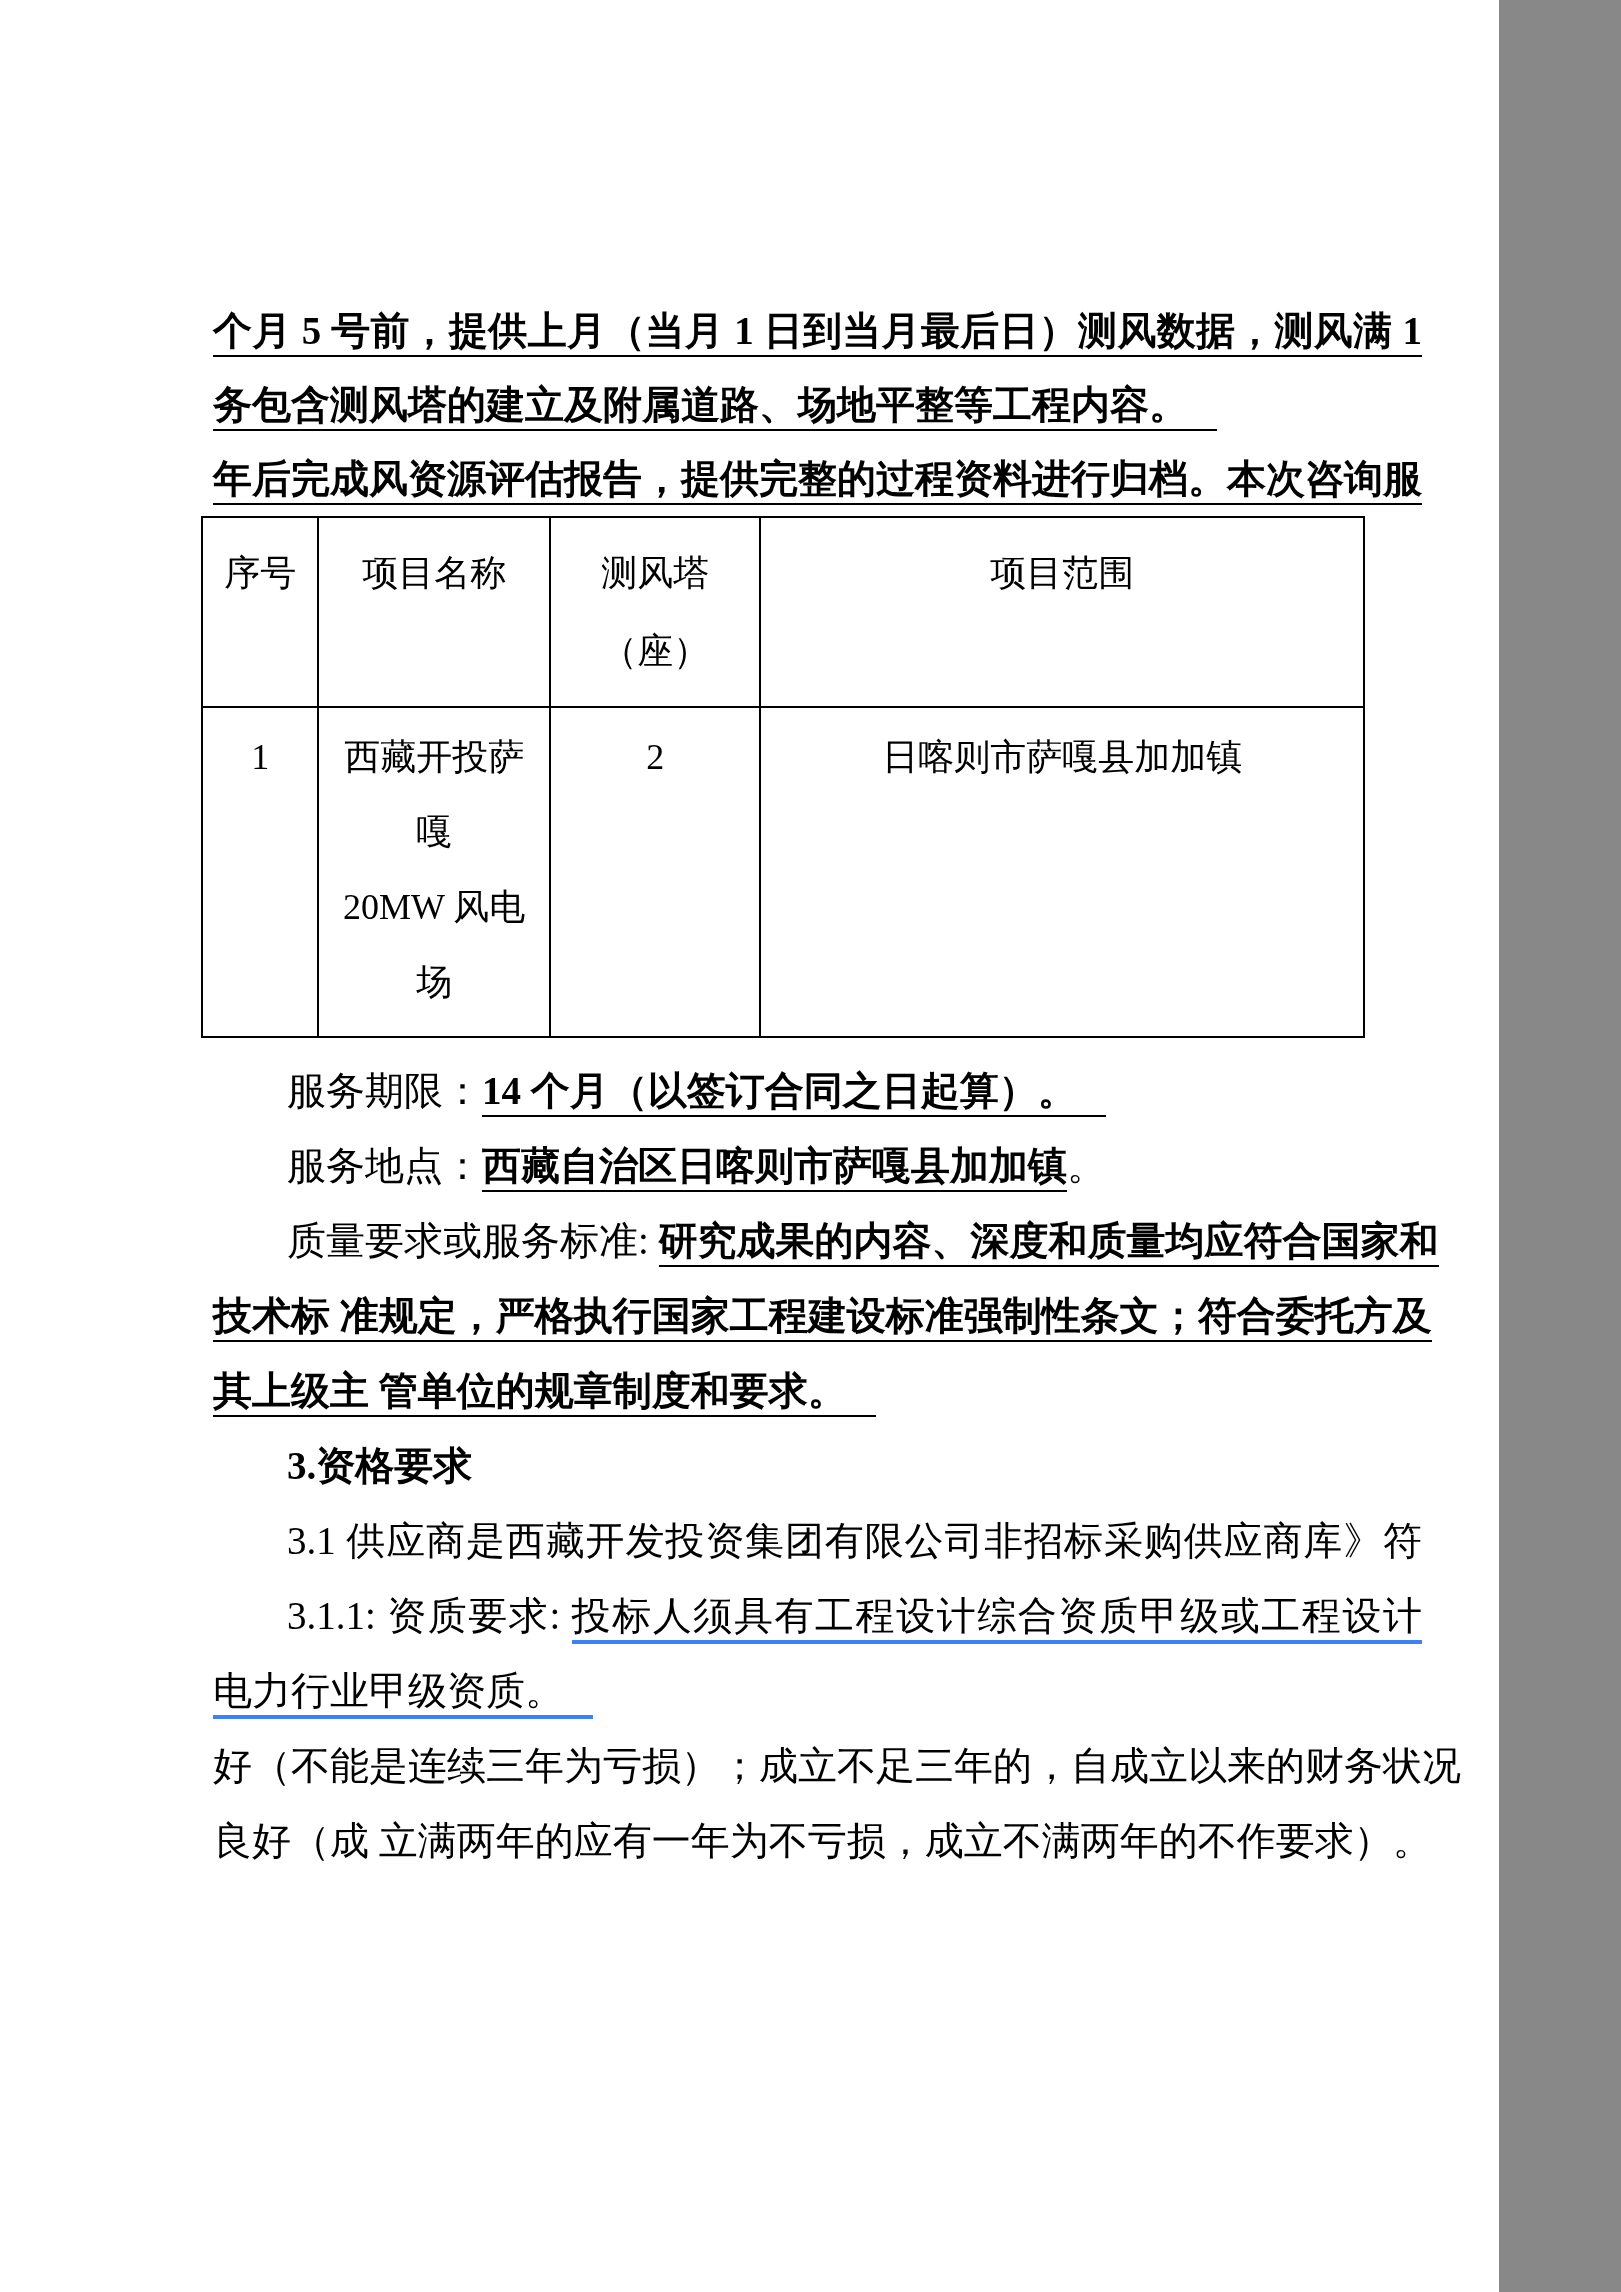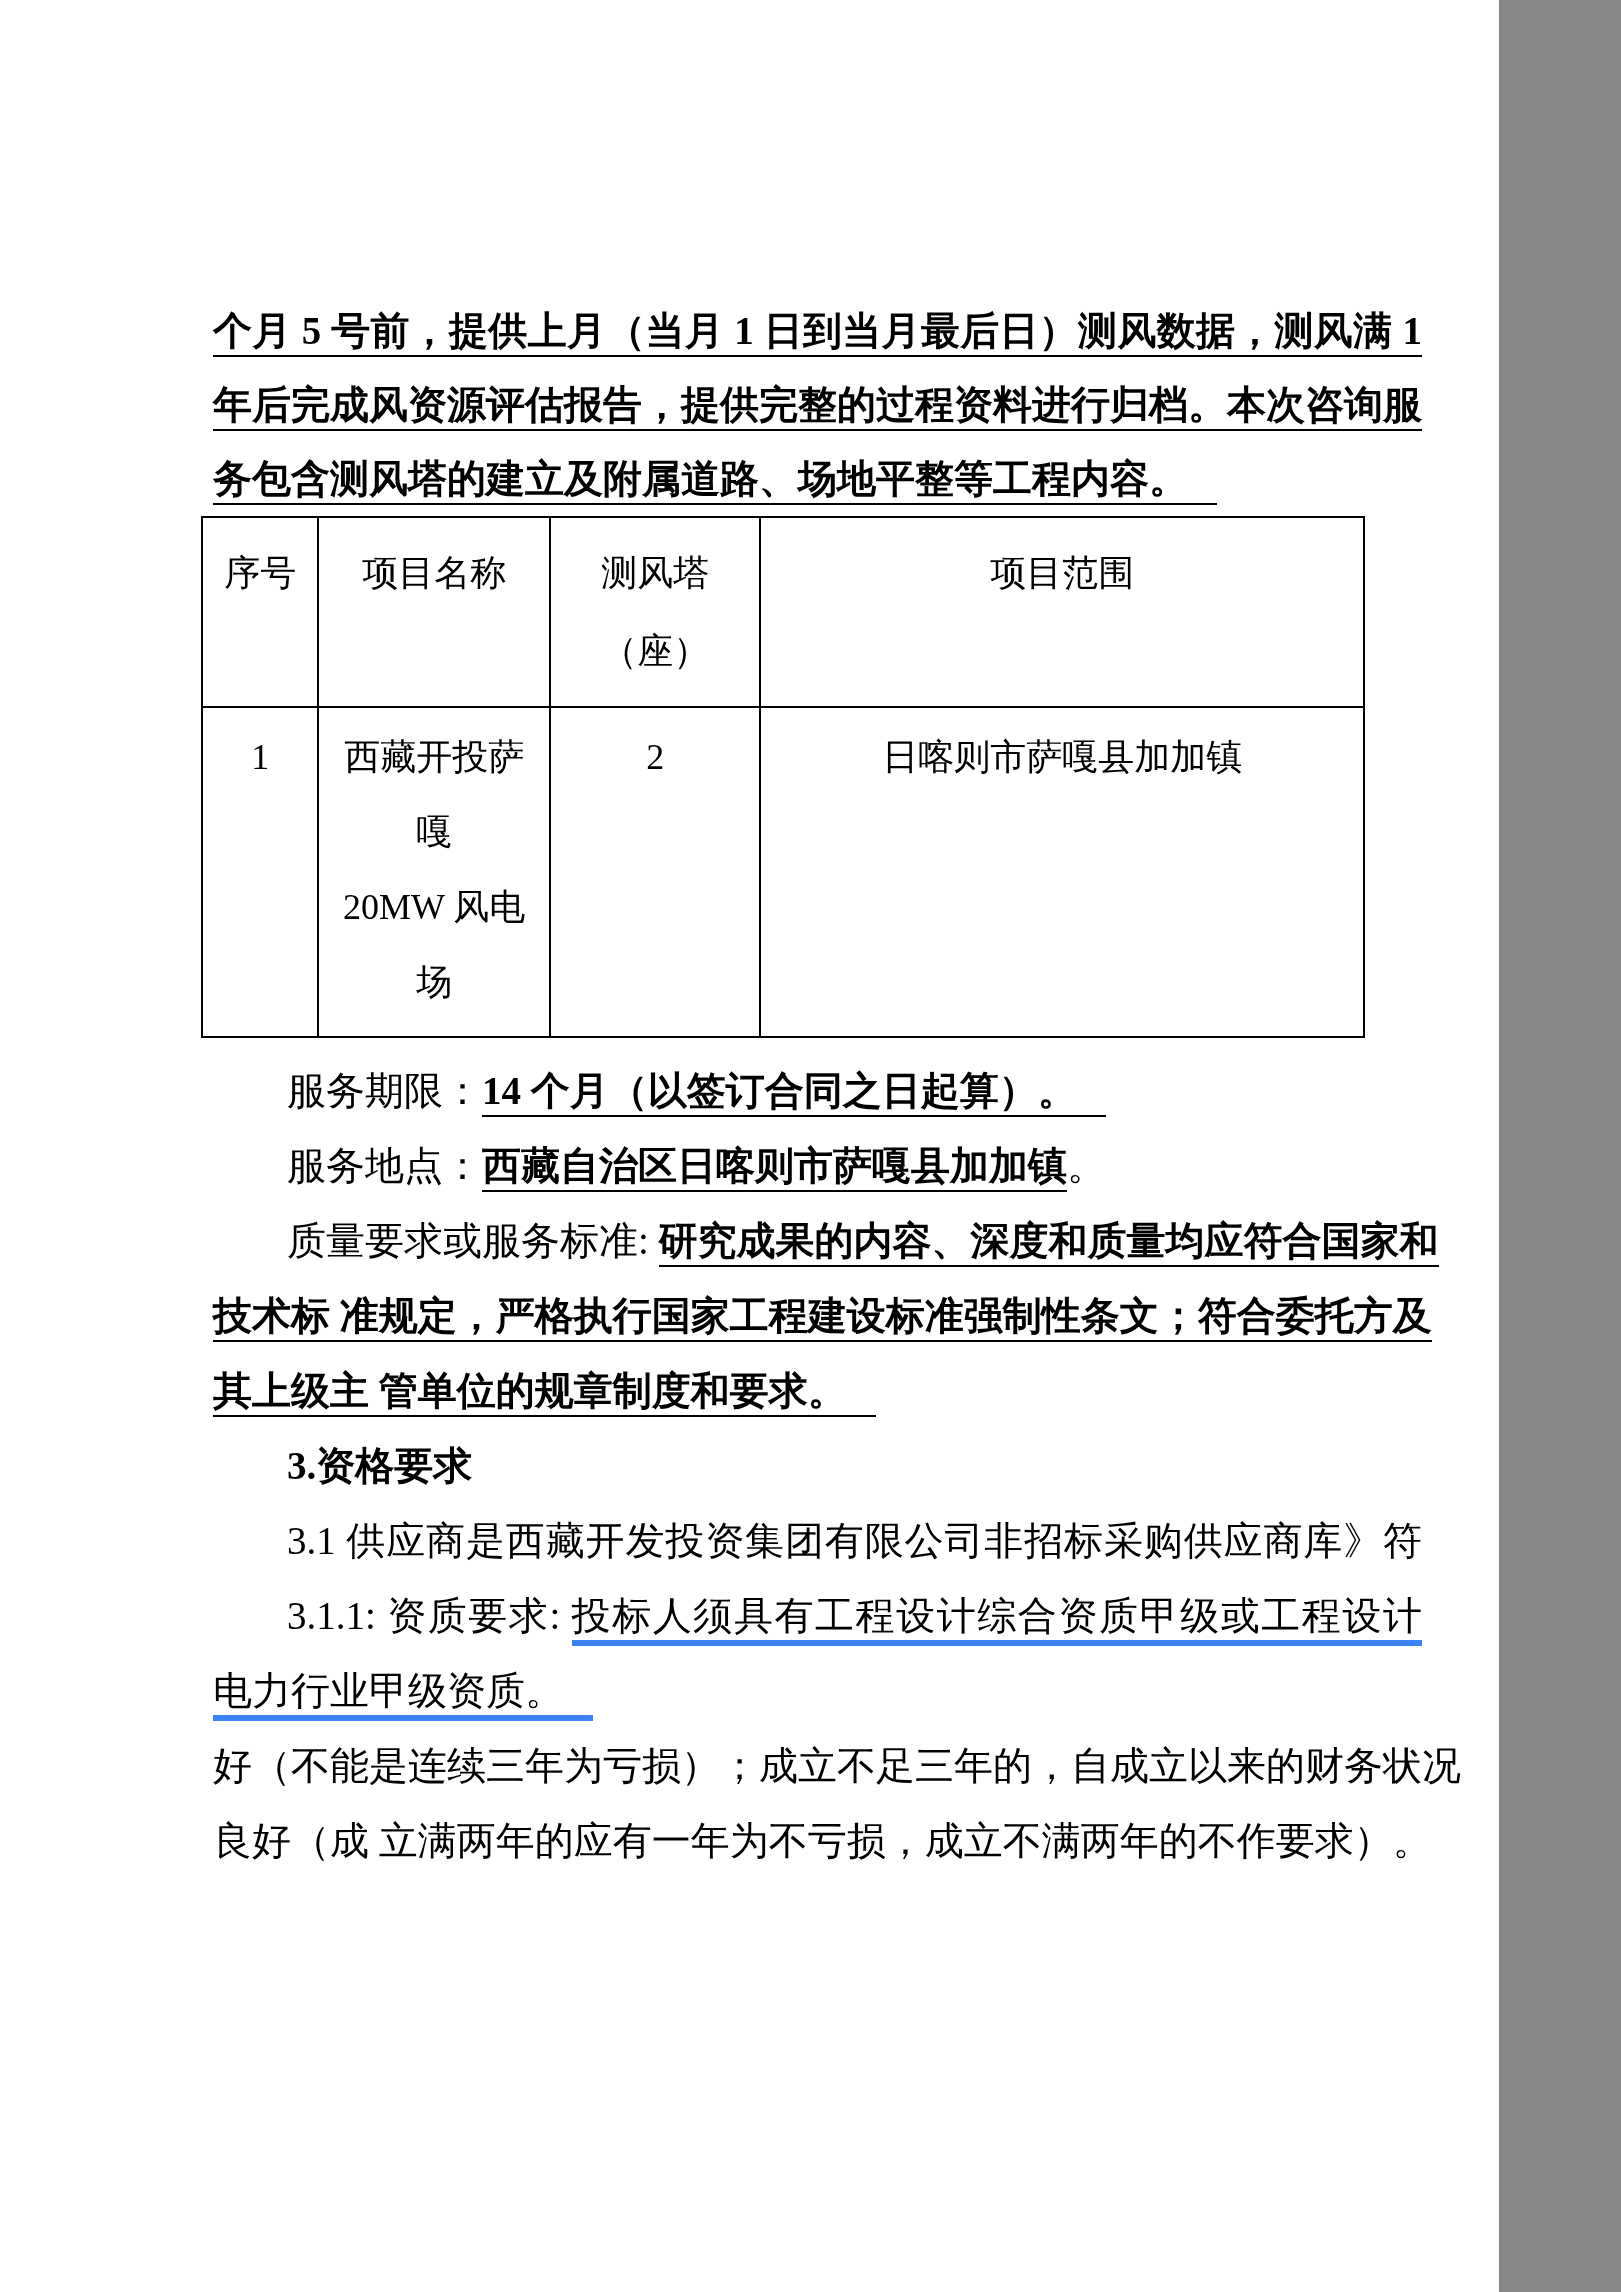--- a/index.html
+++ b/index.html
@@ -17,21 +17,21 @@
     left: 213px;
     top: 294px;
     width: 1209px;
     font-size: 39px;
     line-height: 75px;
   }
   .line { white-space: nowrap; }
   .just { text-align: justify; text-align-last: justify; text-justify: inter-character; }
   .b { font-weight: bold; }
   .u3 { border-bottom: 2.9px solid #000; padding-bottom: 2.9px; }
-  .u2 { border-bottom: 6px solid #3b82f6; padding-bottom: 2.9px; }
+  .u2 { border-bottom: 4px solid #3b82f6; padding-bottom: 2.9px; }
   .tail { padding-right: 29px; }
   .ind { padding-left: 74px; }
   .para1 .line { line-height: 74px; }
 
   table.projects {
     border-collapse: collapse;
     table-layout: fixed;
     width: 1161px;
     margin-left: -11.8px;
     margin-top: 0px;
@@ -51,22 +51,22 @@
   .mt12 { margin-top: 11.8px; }
 </style>
 </head>
 <body>
 
 <div class="page">
   <div class="content">
 
     <div class="para1">
       <div class="line just"><span class="b u3">个月 5 号前，提供上月（当月 1 日到当月最后日）测风数据，测风满 1</span></div>
+      <div class="line"><span class="b u3 tail">务包含测风塔的建立及附属道路、场地平整等工程内容。</span></div>
       <div class="line just"><span class="b u3">年后完成风资源评估报告，提供完整的过程资料进行归档。本次咨询服</span></div>
-      <div class="line"><span class="b u3 tail">务包含测风塔的建立及附属道路、场地平整等工程内容。</span></div>
     </div>
 
     <table class="projects">
       <colgroup>
         <col style="width:116px">
         <col style="width:232px">
         <col style="width:210px">
         <col style="width:604px">
       </colgroup>
       <tbody>

